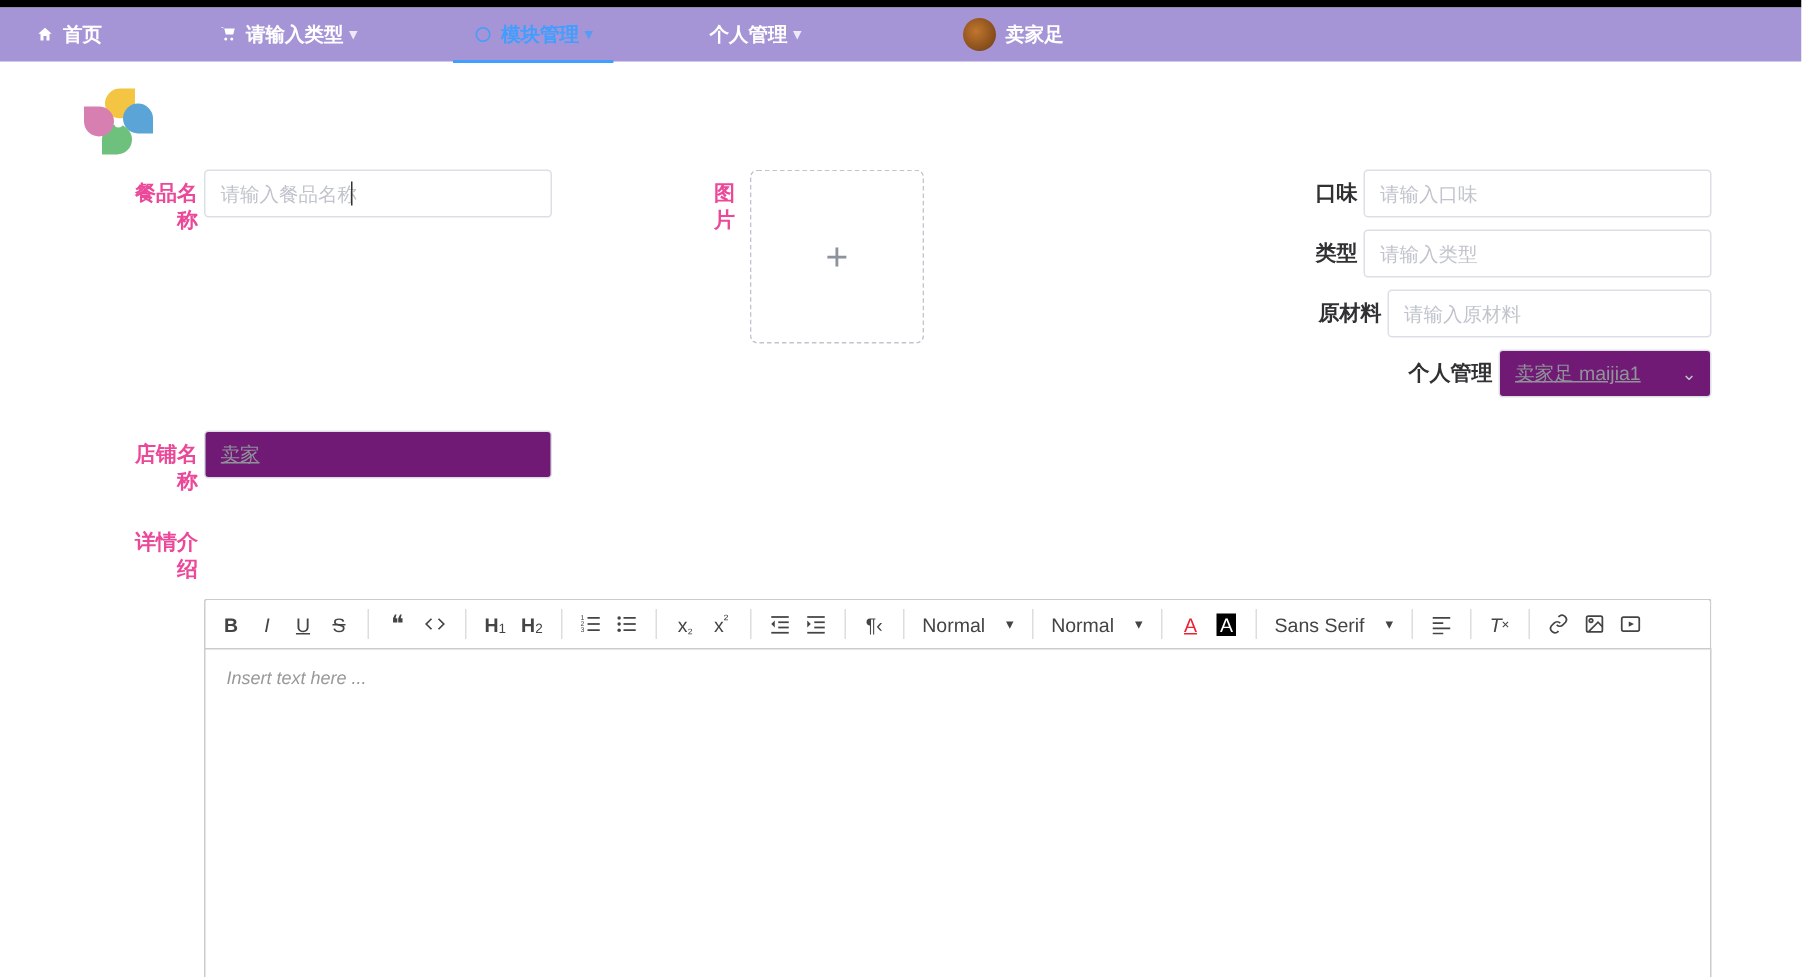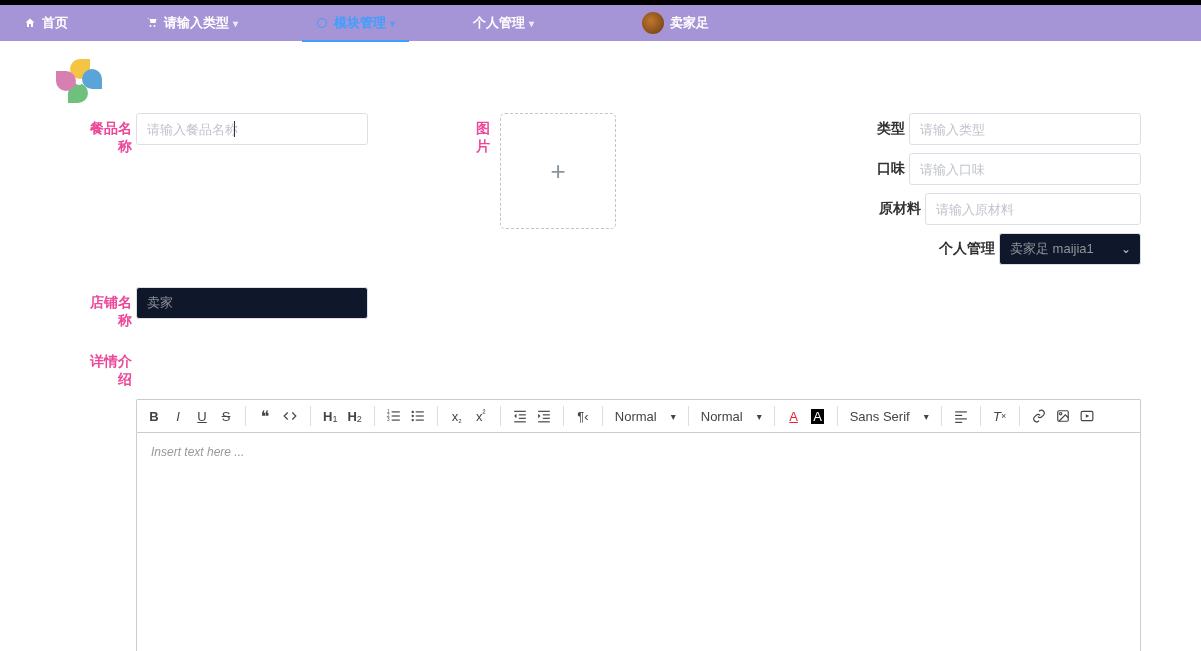--- a/index.html
+++ b/index.html
@@ -20,21 +20,21 @@
 .b2 { background: #5ba4d8; top: 10px; left: 26px; transform: rotate(90deg); }
 .b3 { background: #6ec17c; top: 24px; left: 12px; transform: rotate(180deg); }
 .b4 { background: #d67fb0; top: 12px; left: 0; transform: rotate(270deg); }
 .logo::after { content: ''; position: absolute; width: 6px; height: 6px; background: #fff; border-radius: 50%; top: 20px; left: 20px; }
 .form-row { display: flex; flex-wrap: wrap; margin-top: 4px; }
 .form-col { display: flex; align-items: flex-start; }
 .label { width: 56px; text-align: right; font-size: 14px; color: #ec4899; font-weight: 600; padding-right: 4px; padding-top: 7px; }
 .label-wide { width: 80px; text-align: right; font-size: 14px; color: #303133; font-weight: 600; padding-right: 4px; padding-top: 7px; }
 .input { height: 32px; border: 1px solid #dcdfe6; border-radius: 3px; padding: 0 10px; font-size: 13px; color: #606266; outline: none; }
 .input::placeholder { color: #c0c4cc; }
-.input.readonly { background: #0f172a; color: #909399; cursor: not-allowed; }
+.input.readonly { background: #701a75; color: #909399; cursor: not-allowed; text-decoration: underline; }
 .select-wrap { position: relative; }
 .select-caret { position: absolute; right: 10px; top: 9px; color: #c0c4cc; pointer-events: none; font-size: 12px; }
 .upload-box { width: 116px; height: 116px; border: 1px dashed #c0c4cc; border-radius: 5px; display: flex; align-items: center; justify-content: center; color: #8c939d; font-size: 26px; cursor: pointer; margin-left: 6px; }
 .col1 { margin-left: 60px; }
 .right-stack .form-col { margin-bottom: 8px; justify-content: flex-end; }
 .right-stack .input { width: 232px; }
 .editor-wrap { margin: 10px 0 0 116px; }
 .editor-toolbar { border: 1px solid #ccc; border-bottom: none; border-radius: 2px 2px 0 0; padding: 6px 10px; display: flex; align-items: center; gap: 14px; font-size: 13px; color: #444; flex-wrap: wrap; }
 .tb-group { display: flex; align-items: center; gap: 10px; }
 .tb-btn { cursor: pointer; font-size: 13px; display: inline-flex; align-items: center; justify-content: center; min-width: 14px; height: 18px; }
@@ -108,26 +108,26 @@
       </div>
     </div>
     <div class="form-col" style="margin-left:96px">
       <div class="label" style="width:30px">图片</div>
       <div class="upload-box">
         <span>+</span>
       </div>
     </div>
     <div class="right-stack" style="margin-left:auto">
       <div class="form-col">
+        <div class="label-wide" style="width:40px">口味</div>
+        <input class="input" placeholder="请输入口味" style="">
+      </div>
+      <div class="form-col">
         <div class="label-wide" style="width:40px">类型</div>
         <input class="input" placeholder="请输入类型" style="">
-      </div>
-      <div class="form-col">
-        <div class="label-wide" style="width:40px">口味</div>
-        <input class="input" placeholder="请输入口味" style="">
       </div>
       <div class="form-col">
         <div class="label-wide" style="width:56px">原材料</div>
         <input class="input" style="width: 216px;" placeholder="请输入原材料">
       </div>
       <div class="form-col">
         <div class="label-wide" style="width:70px">个人管理</div>
         <div class="select-wrap">
           <input class="input readonly" readonly="" style="width: 142px;" value="卖家足 maijia1">
           <span class="select-caret">⌄</span>

